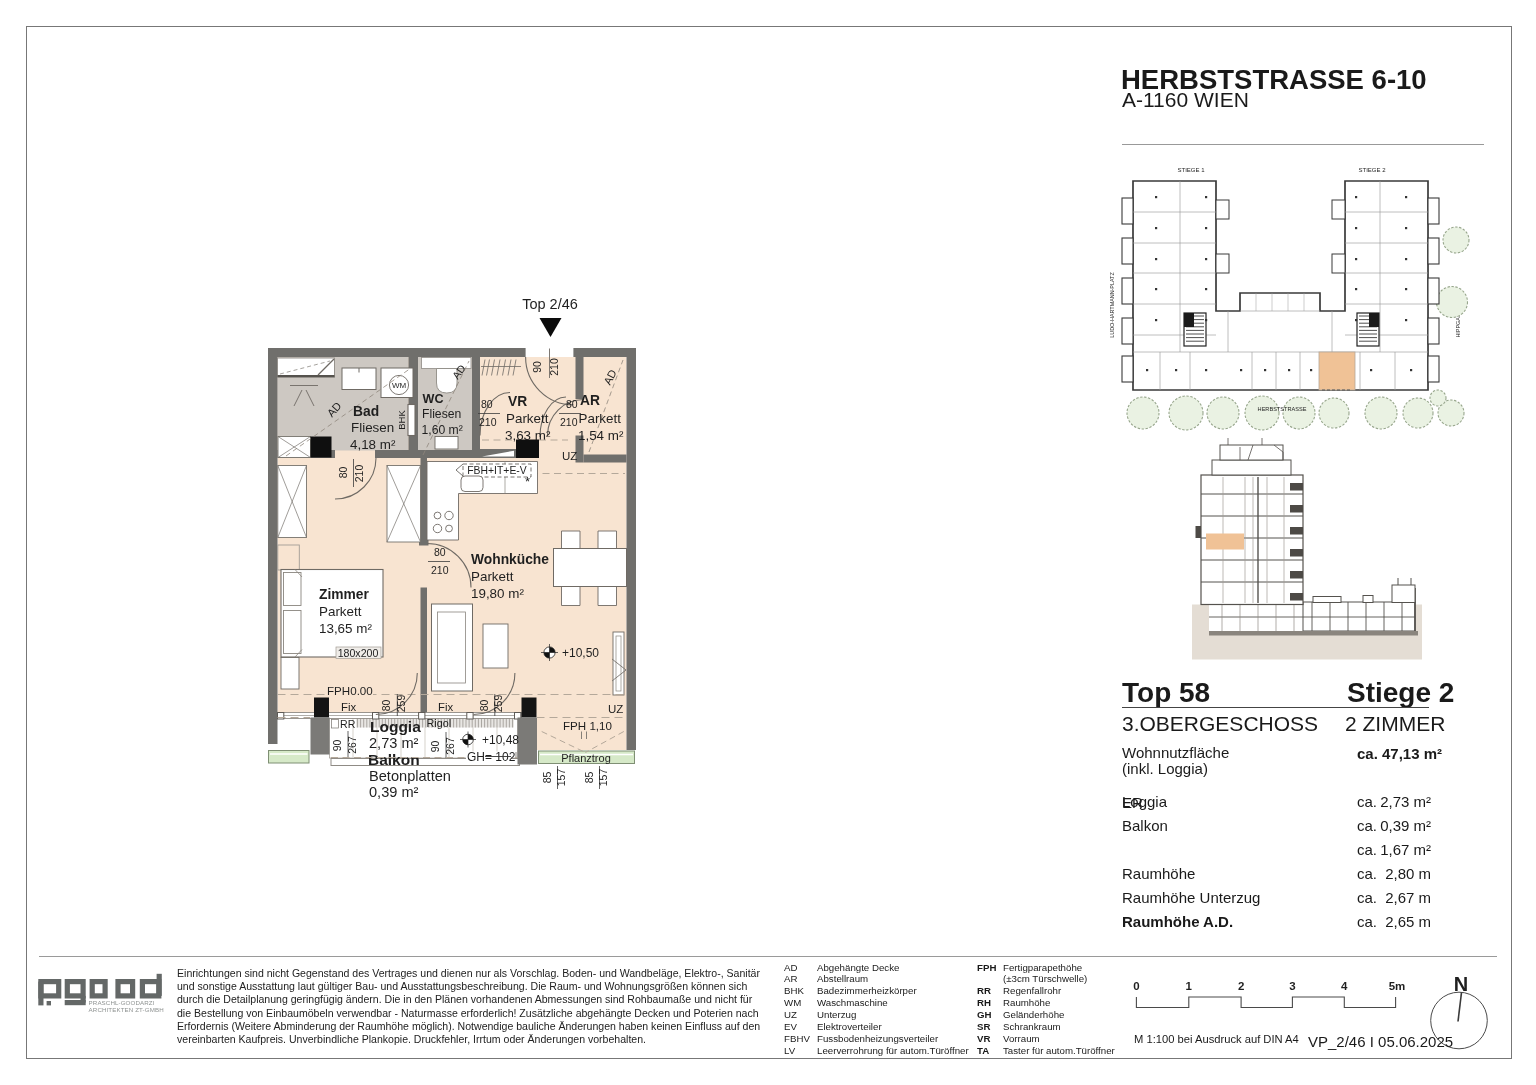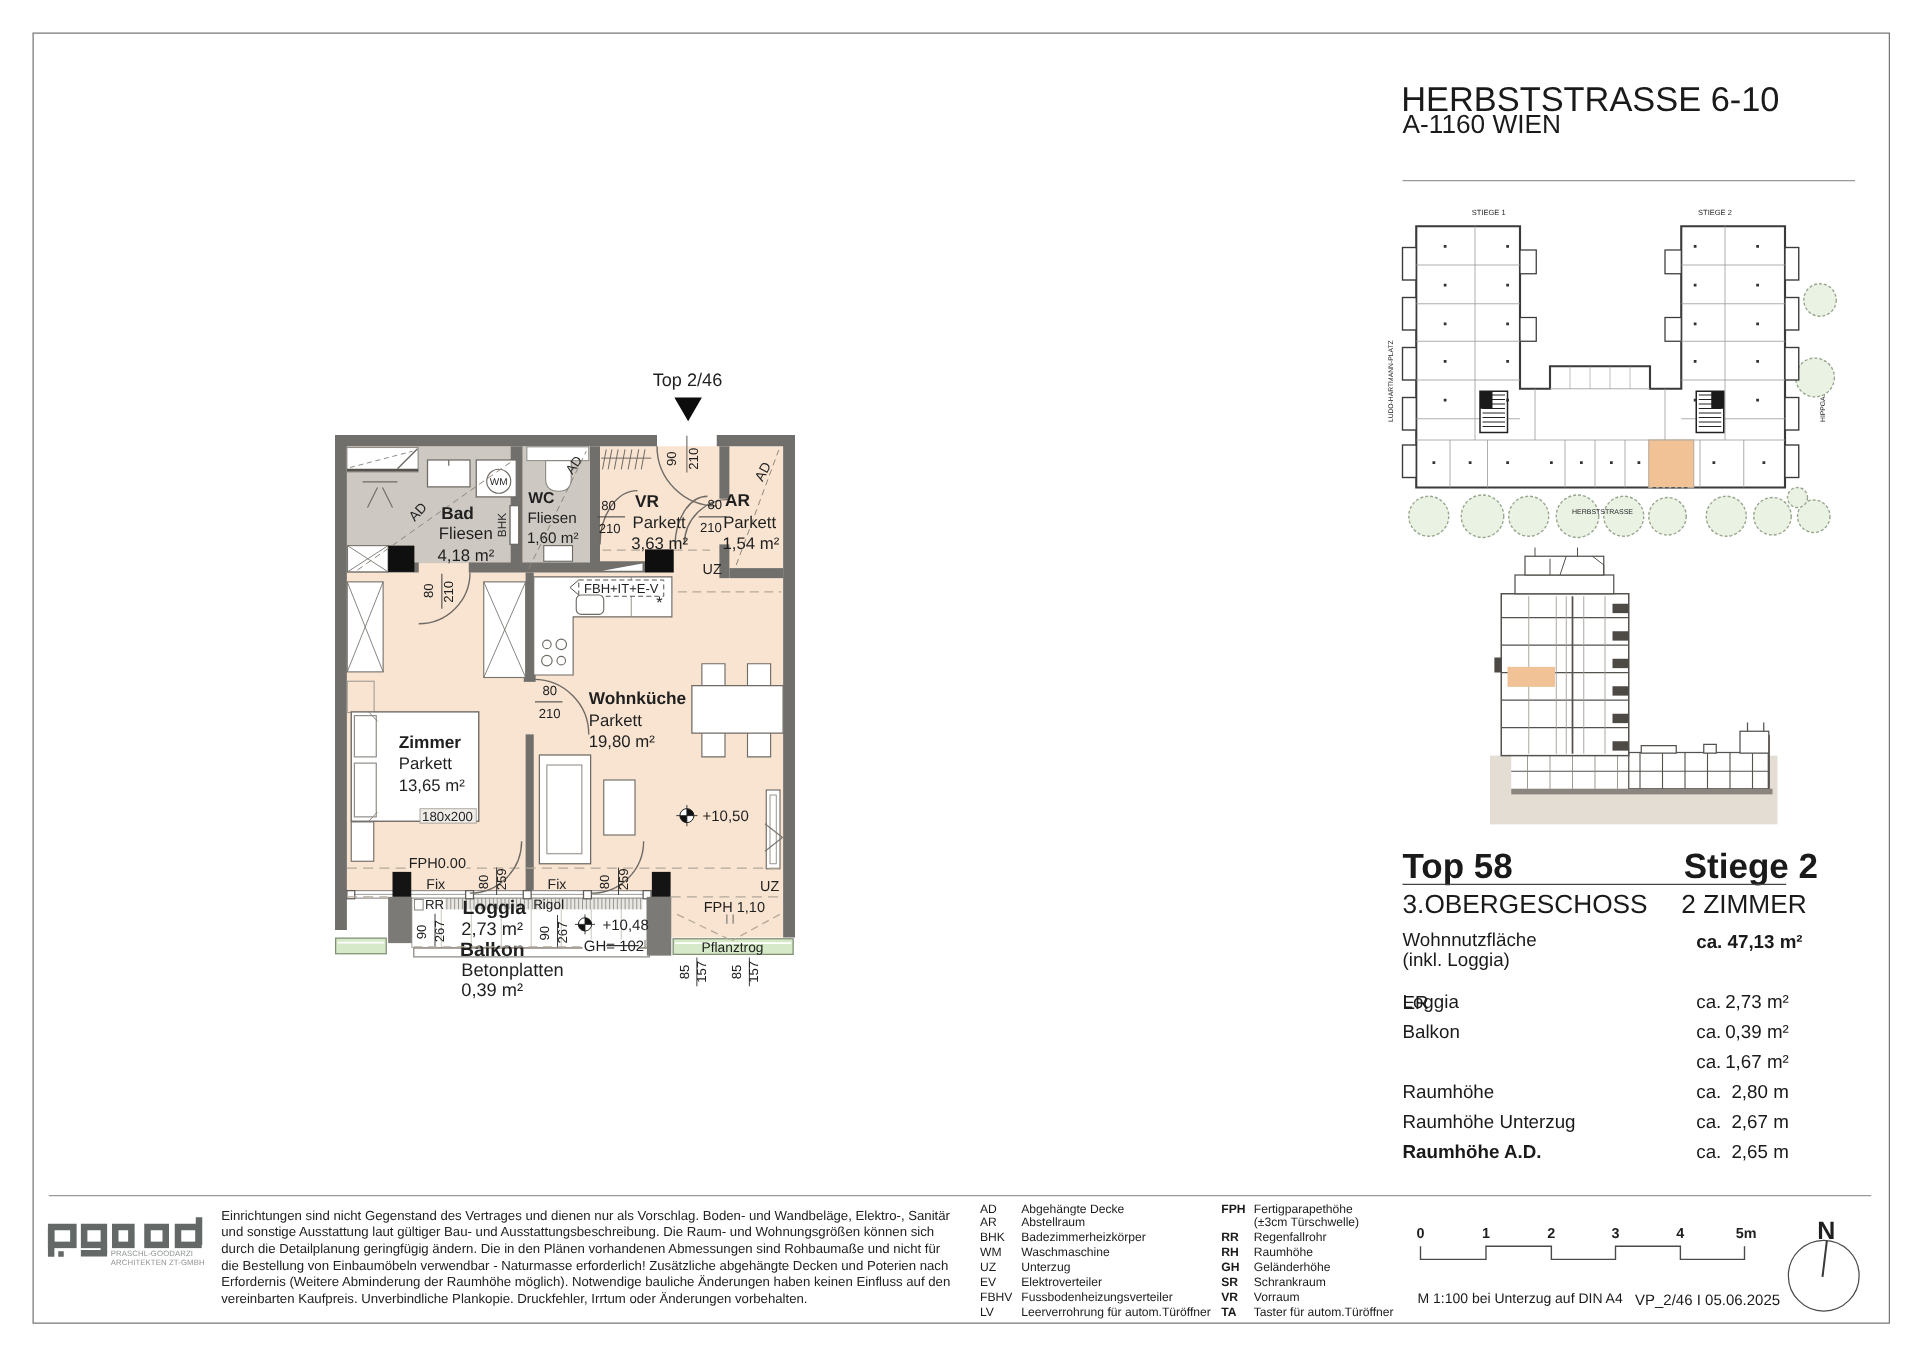--- a/index.html
+++ b/index.html
@@ -6,21 +6,21 @@
   *{box-sizing:border-box;}
   body{font-family:"Liberation Sans", sans-serif;color:#1a1a1a;position:relative;}
   .abs{position:absolute;}
   svg text{font-family:"Liberation Sans", sans-serif;fill:#1f1f1f;}
 </style>
 </head>
 <body>
 
 <div class="abs" style="left:26px;top:26px;width:1486px;height:1033px;border:1.3px solid #777;"></div>
 
-<div class="abs" style="left:1121px;top:64px;font-size:27.5px;font-weight:normal;">HERBSTSTRASSE 6-10</div>
+<div class="abs" style="left:1121px;top:64px;font-size:27.5px;font-weight:bold;">HERBSTSTRASSE 6-10</div>
 
 <div class="abs" style="left:1122px;top:88px;font-size:21px;text-align:center;">A-1160 WIEN</div>
 
 <div class="abs" style="left:1122px;top:144px;width:362px;height:1px;background:#999;"></div>
 <svg class="abs" style="left:0;top:0;" width="1536" height="1085" viewBox="0 0 1536 1085">
 
 <g>
       <text x="550" y="309" font-size="14.5" text-anchor="middle">Top 2/46</text>
     </g>
 
@@ -972,15 +972,15 @@
 <div class="abs" style="left:177px;top:966.5px;font-size:10.55px;line-height:13.35px;color:#222;white-space:nowrap;">Einrichtungen sind nicht Gegenstand des Vertrages und dienen nur als Vorschlag. Boden- und Wandbeläge, Elektro-, Sanitär<br>und sonstige Ausstattung laut gültiger Bau- und Ausstattungsbeschreibung. Die Raum- und Wohnungsgrößen können sich<br>durch die Detailplanung geringfügig ändern. Die in den Plänen vorhandenen Abmessungen sind Rohbaumaße und nicht für<br>die Bestellung von Einbaumöbeln verwendbar - Naturmasse erforderlich! Zusätzliche abgehängte Decken und Poterien nach<br>Erfordernis (Weitere Abminderung der Raumhöhe möglich). Notwendige bauliche Änderungen haben keinen Einfluss auf den<br>vereinbarten Kaufpreis. Unverbindliche Plankopie. Druckfehler, Irrtum oder Änderungen vorbehalten.</div>
 
 <div class="abs" style="left:784px;top:961.5px;font-size:9.7px;line-height:11.9px;">AD<br>AR<br>BHK<br>WM<br>UZ<br>EV<br>FBHV<br>LV</div>
 
 <div class="abs" style="left:817px;top:961.5px;font-size:9.7px;line-height:11.9px;">Abgehängte Decke<br>Abstellraum<br>Badezimmerheizkörper<br>Waschmaschine<br>Unterzug<br>Elektroverteiler<br>Fussbodenheizungsverteiler<br>Leerverrohrung für autom.Türöffner</div>
 
 <div class="abs" style="left:977px;top:961.5px;font-size:9.7px;line-height:11.9px;font-weight:bold;">FPH<br>&nbsp;<br>RR<br>RH<br>GH<br>SR<br>VR<br>TA</div>
 
 <div class="abs" style="left:1003px;top:961.5px;font-size:9.7px;line-height:11.9px;">Fertigparapethöhe<br>(±3cm Türschwelle)<br>Regenfallrohr<br>Raumhöhe<br>Geländerhöhe<br>Schrankraum<br>Vorraum<br>Taster für autom.Türöffner</div>
 
-<div class="abs" style="left:1134px;top:1032.5px;font-size:11.2px;">M 1:100 bei Unterzug auf DIN A4</div>
-
-<div class="abs" style="left:1308px;top:1032.5px;font-size:12px;">VP_2/46 I 05.06.2025</div>
+<div class="abs" style="left:1134px;top:1032.5px;font-size:11.2px;">M 1:100 bei Ausdruck auf DIN A4</div>
+
+<div class="abs" style="left:1308px;top:1032.5px;font-size:15px;">VP_2/46 I 05.06.2025</div>
 
 </body></html>

